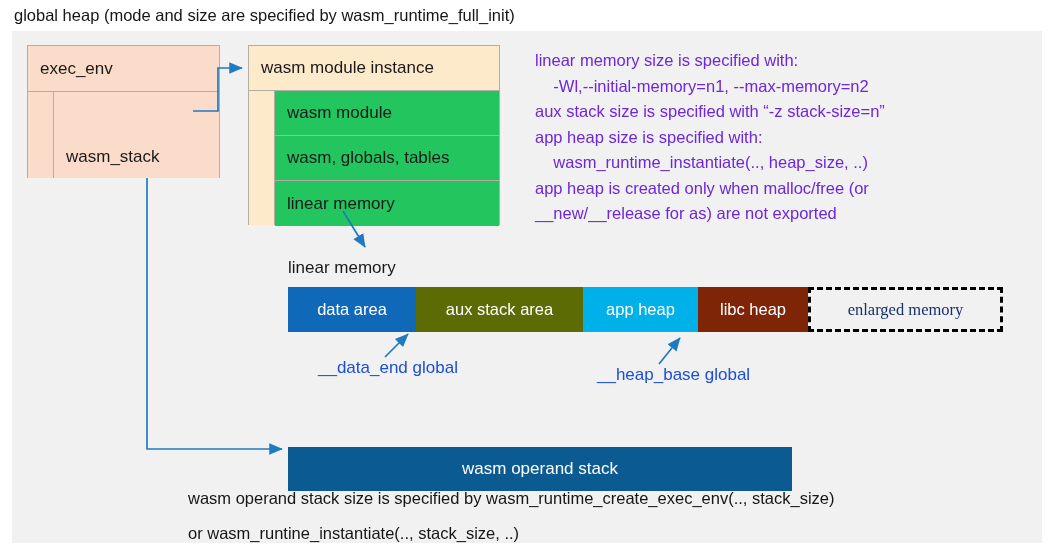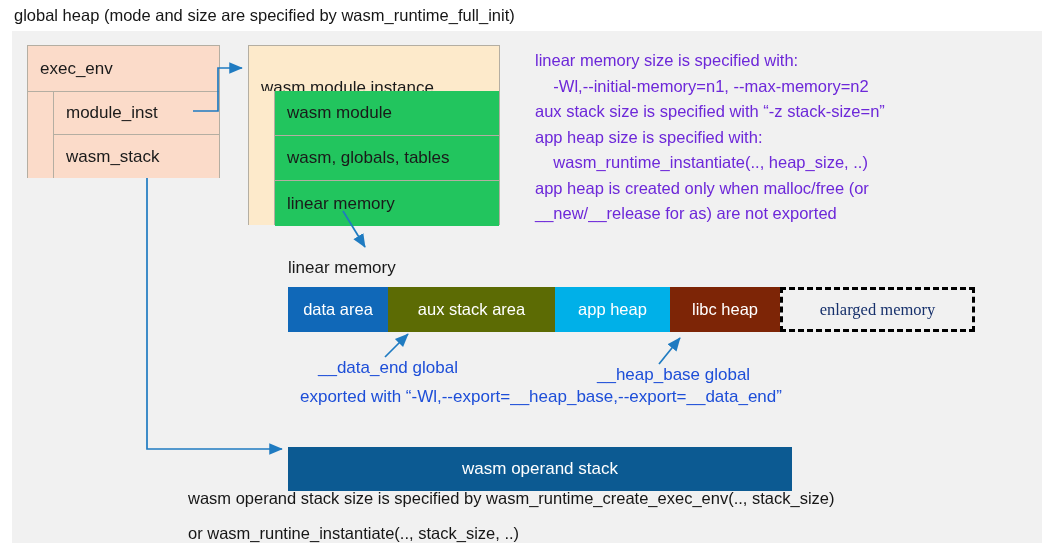--- a/index.html
+++ b/index.html
@@ -73,21 +73,21 @@
     white-space: nowrap;
   }
   .struct .row.sep { border-bottom: 1px solid #b4aea2; }
 
   #exec-env { left: 27px; top: 45px; width: 193px; height: 133px; background: #fbdbc9; }
   #exec-env .hdr { height: 46px; background: #fbdbc9; }
   #exec-env .indent { top: 46px; height: 86px; width: 26px; background: #fbdbc9; }
   #exec-env .row { left: 26px; right: 0; height: 43px; background: #fbdbc9; }
 
   #mod-inst { left: 248px; top: 45px; width: 252px; height: 180px; background: #fdeacb; }
-  #mod-inst .hdr { height: 45px; background: #fdeacb; margin-top: 20px; }
+  #mod-inst .hdr { height: 45px; background: #fdeacb; }
   #mod-inst .indent { top: 45px; height: 134px; width: 26px; background: #fdeacb; }
   #mod-inst .row { left: 26px; right: 0; height: 45px; background: #22c55e; }
 
   
   #note-right {
     position: absolute;
     left: 535px;
     top: 48px;
     width: 500px;
     font-size: 16.5px;
@@ -175,21 +175,20 @@
 
 <div id="canvas">
 
   <div id="title">global heap (mode and size are specified by wasm_runtime_full_init)</div>
 
   <div id="panel"></div>
 
   <div class="struct" id="exec-env">
     <div class="hdr">exec_env</div>
     <div class="indent"></div>
-    <div class="row sep" style="top:46px;">module_inst</div>
     <div class="row" style="top:89px;">wasm_stack</div>
   </div>
 
   <div class="struct" id="mod-inst">
     <div class="hdr">wasm module instance</div>
     <div class="indent"></div>
     <div class="row sep" style="top:45px;">wasm module</div>
     <div class="row sep" style="top:90px;">wasm, globals, tables</div>
     <div class="row" style="top:135px;">linear memory</div>
   </div>
@@ -197,30 +196,29 @@
   <div id="note-right">linear memory size is specified with:
     -Wl,--initial-memory=n1, --max-memory=n2
 aux stack size is specified with “-z stack-size=n”
 app heap size is specified with:
     wasm_runtime_instantiate(.., heap_size, ..)
 app heap is created only when malloc/free (or
 __new/__release for as) are not exported</div>
 
   <div id="lm-label">linear memory</div>
   <div id="mem-bar">
-      <div class="seg" style="width: 100px; background: rgb(16, 104, 184); color: rgb(255, 255, 255);">data area</div>
+      <div class="seg" style="width: 128px; background: rgb(16, 104, 184); color: rgb(255, 255, 255);">data area</div>
       <div class="seg" style="width: 167px; background: rgb(92, 107, 4); color: rgb(255, 255, 255);">aux stack area</div>
       <div class="seg" style="width: 115px; background: rgb(0, 176, 232); color: rgb(255, 255, 255);">app heap</div>
       <div class="seg" style="width: 110px; background: rgb(125, 37, 6); color: rgb(255, 255, 255);">libc heap</div>
       <div class="seg dashed" style="width: 195px; background: rgb(241, 241, 241); color: rgb(22, 48, 107); font-family: Liberation Serif, serif;">enlarged memory</div>
     </div>
 
   <div class="anno" id="anno-data-end">__data_end global</div>
   <div class="anno" id="anno-heap-base">__heap_base global</div>
-  <div class="anno" id="anno-exported">exported with “-Wl,--export=__heap_base,--export=__data_end”</div>
 
   <div id="op-stack">wasm operand stack</div>
 
   <div id="note-bottom">wasm operand stack size is specified by wasm_runtime_create_exec_env(.., stack_size)
 or wasm_runtine_instantiate(.., stack_size, ..)</div>
 
   <svg id="wires" viewBox="0 0 1054 547">
     <defs>
       <marker id="ah" markerWidth="9" markerHeight="9" refX="7.5" refY="4" orient="auto">
         <path d="M0,0.6 L8,4 L0,7.4 z" fill="#1f7bc1"></path>

